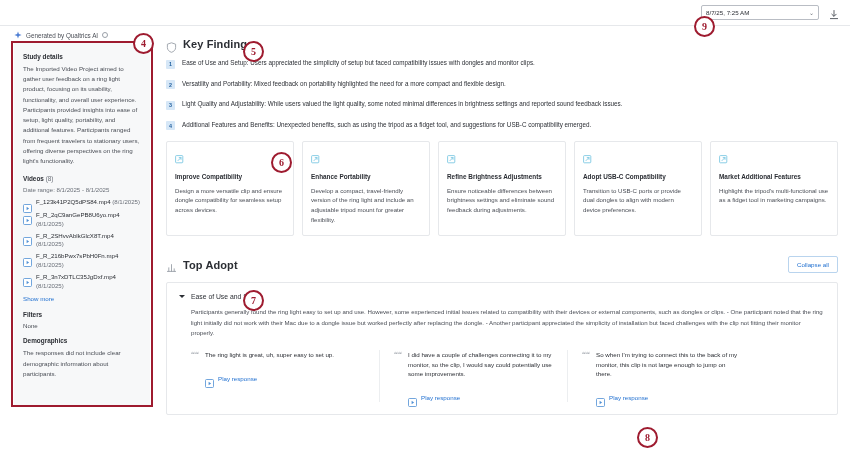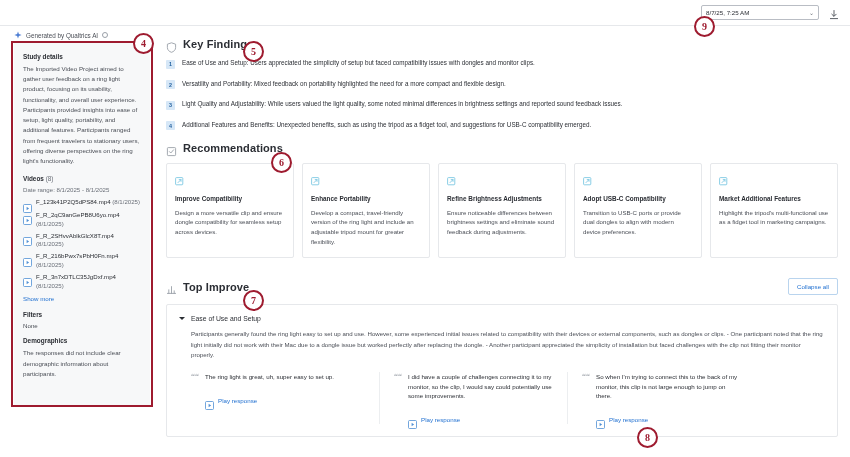--- a/index.html
+++ b/index.html
@@ -241,29 +241,20 @@
       <div class="kf-row">
         <span class="kf-num">3</span>
         <span class="kf-txt">Light Quality and Adjustability: While users valued the light quality, some noted minimal differences in brightness settings and reported sound feedback issues.</span>
       </div>
       <div class="kf-row">
         <span class="kf-num">4</span>
         <span class="kf-txt">Additional Features and Benefits: Unexpected benefits, such as using the tripod as a fidget tool, and suggestions for USB-C compatibility emerged.</span>
       </div>
     </div>
 
-    <div class="sec-head" style="margin-top:12px">
-      <span class="sec-ico">
-        <svg width="11" height="11" viewBox="0 0 11 11">
-            <rect x="1.4" y="1.6" width="8.2" height="8" rx="0.8" fill="none" stroke="#9aa0a8" stroke-width="0.9"></rect>
-            <path d="M3.4 5.6 4.8 7 7.6 3.8" fill="none" stroke="#9aa0a8" stroke-width="0.9" stroke-linecap="round"></path>
-          </svg>
-      </span>
-      <span class="sec-title">Recommendations</span>
-    </div>
 
     <div class="rec-grid">
       <div class="rec-card">
         <span class="rec-ico"><svg width="9" height="9" viewBox="0 0 9 9">
               <rect x="0.6" y="0.6" width="7.2" height="7.2" rx="0.8" fill="none" stroke="#7ec8e3" stroke-width="0.9"></rect>
               <path d="M3 5.6 6 2.6M4.2 2.6H6v1.8" fill="none" stroke="#7ec8e3" stroke-width="0.9" stroke-linecap="round"></path>
             </svg></span>
         <div class="rec-title">Improve Compatibility</div>
         <div class="rec-body">Design a more versatile clip and ensure dongle compatibility for seamless setup across devices.</div>
       </div>
@@ -301,21 +292,21 @@
       </div>
     </div>
 
     <div class="tt-head">
       <div class="sec-head" style="margin-bottom:0">
         <span class="sec-ico">
           <svg width="11" height="11" viewBox="0 0 11 11">
               <path d="M1.4 9.4h8.2M2.8 9.4V5.8M5.5 9.4V2.6M8.2 9.4V6.8" fill="none" stroke="#9aa0a8" stroke-width="0.9" stroke-linecap="round"></path>
             </svg>
         </span>
-        <span class="sec-title">Top Improve</span>
+        <span class="sec-title">Top Adopt</span>
       </div>
       <button class="collapse-btn">Collapse all</button>
     </div>
 
     <div class="theme-panel">
       <div class="theme-title-row">
         <span class="tri-down"></span>
         <span class="theme-title">Ease of Use and Setup</span>
       </div>
       <div class="theme-body">Participants generally found the ring light easy to set up and use. However, some experienced initial issues related to compatibility with their devices or external components, such as dongles or clips. - One participant noted that the ring light initially did not work with their Mac due to a dongle issue but worked perfectly after replacing the dongle. - Another participant appreciated the simplicity of installation but faced challenges with the clip not fitting their monitor properly.</div>

